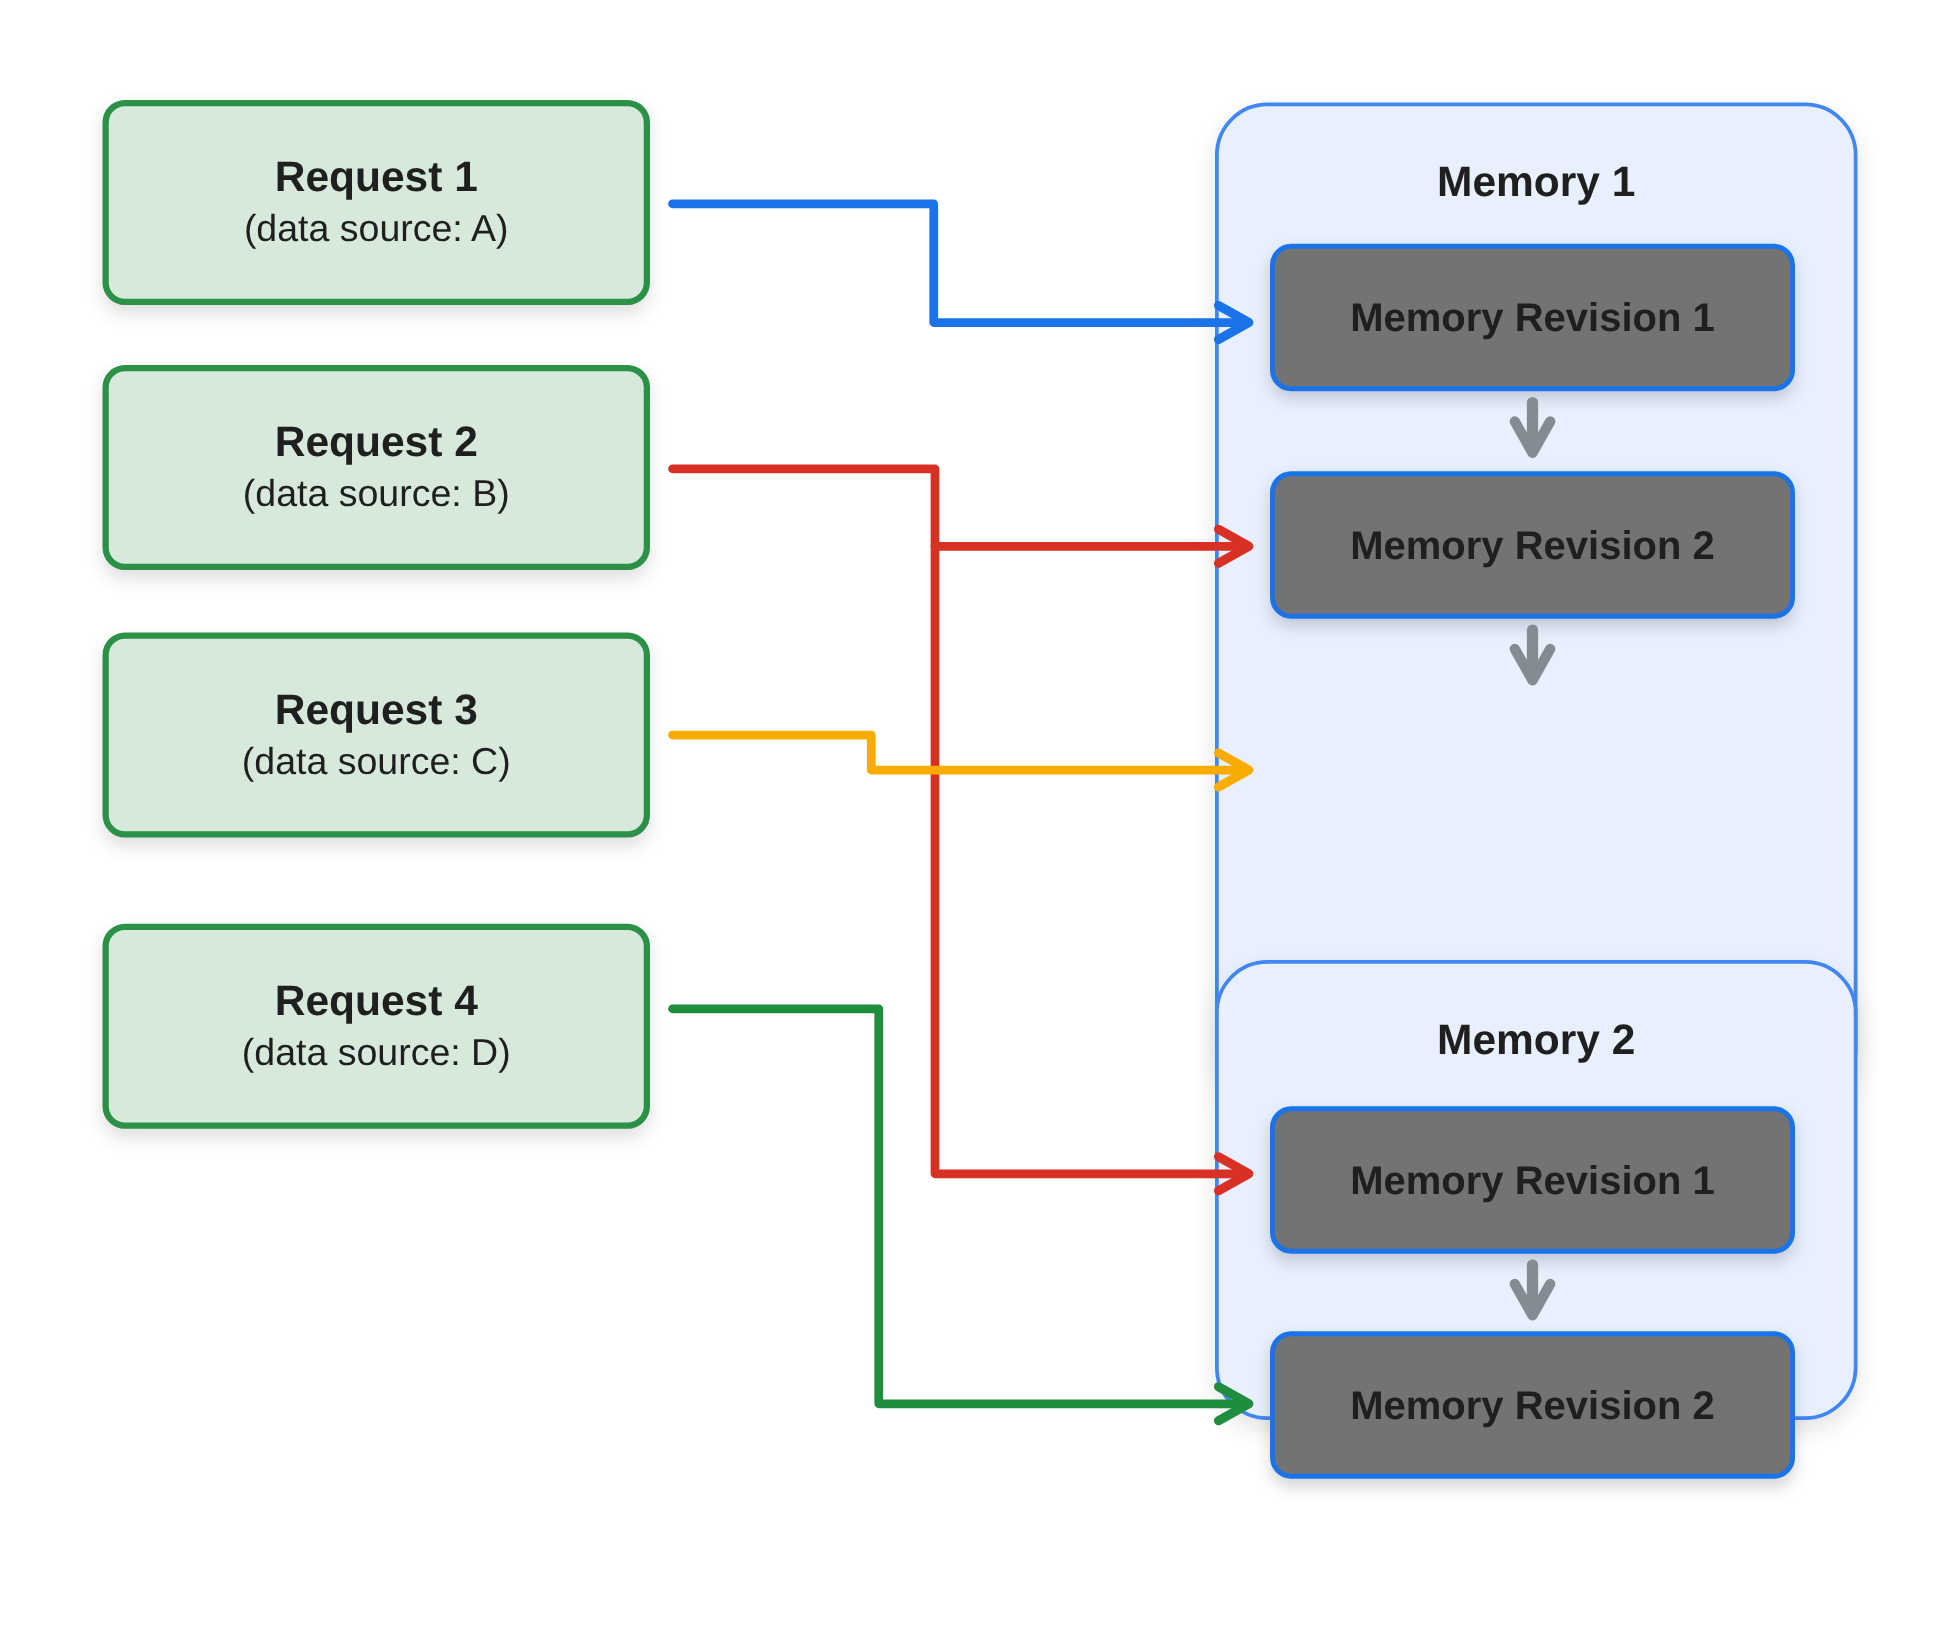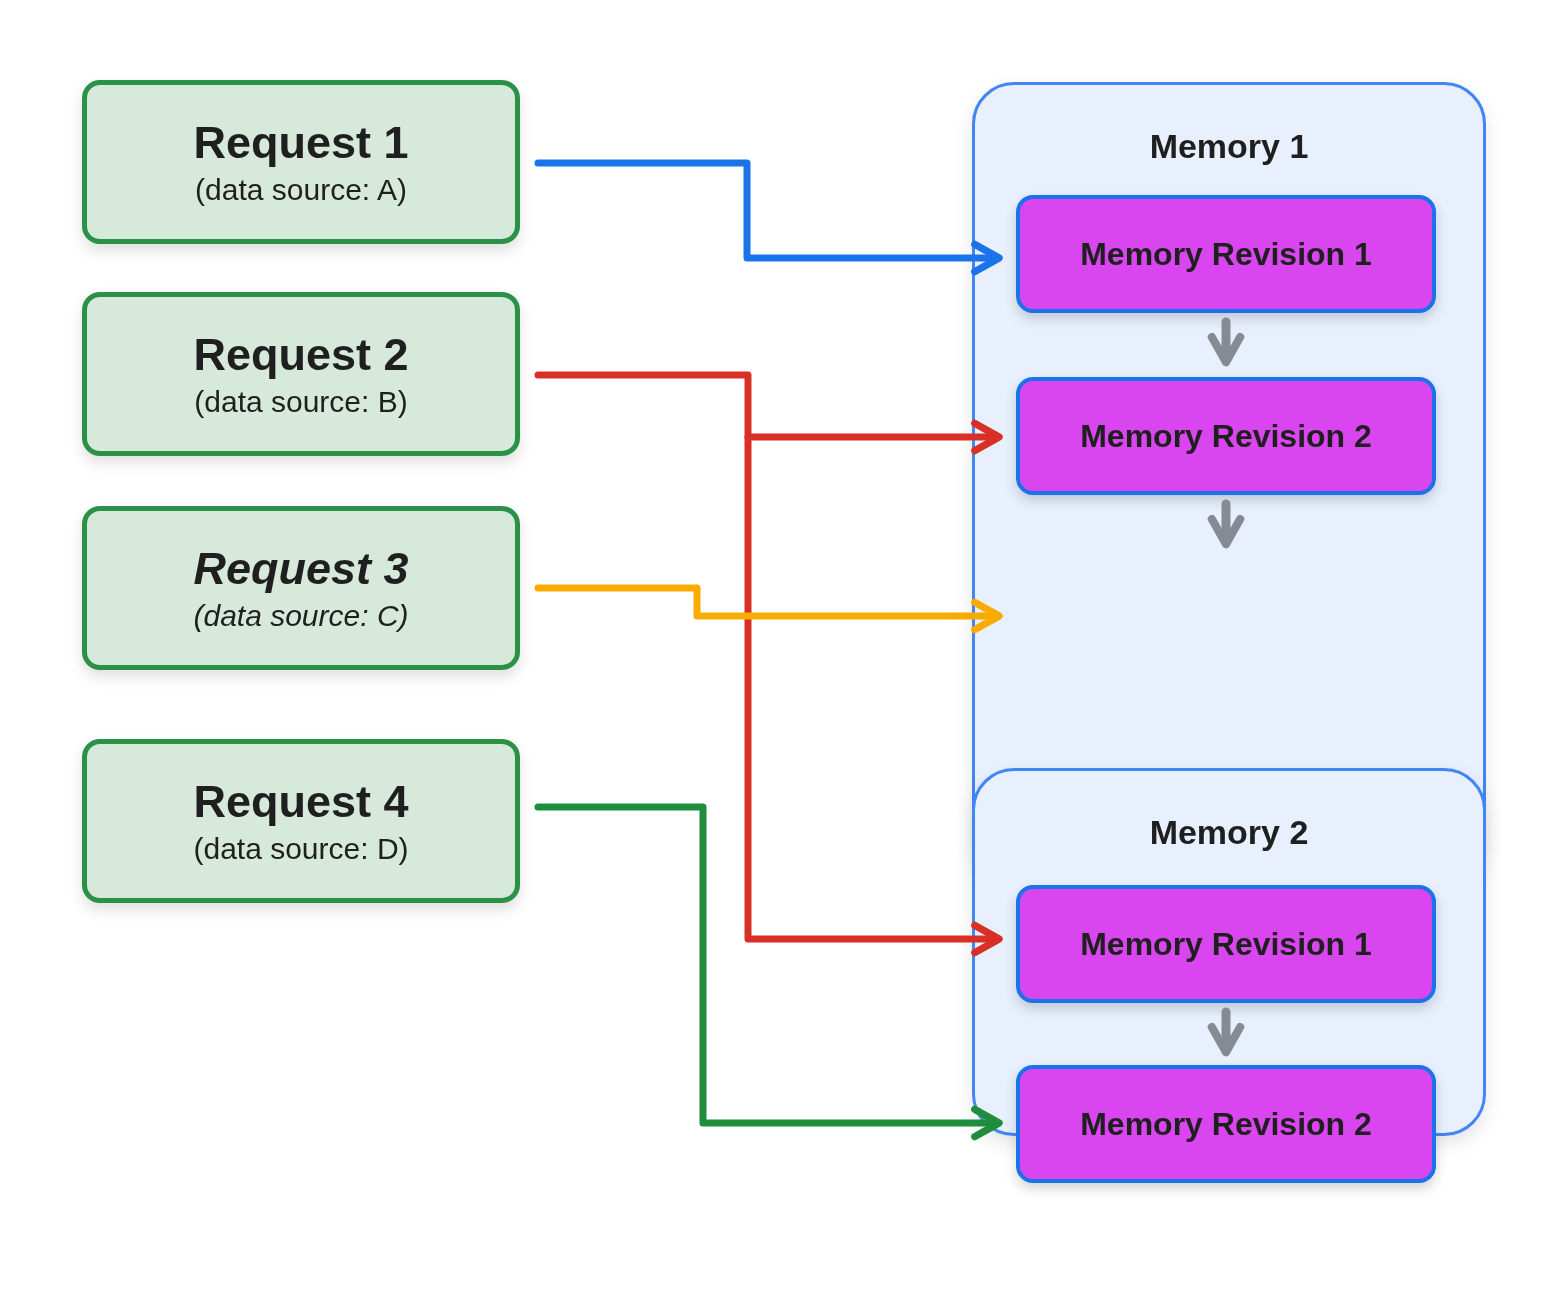--- a/index.html
+++ b/index.html
@@ -28,32 +28,32 @@
     border: 5px solid #2a9147;
     border-radius: 18px;
     box-shadow: 0 7px 14px rgba(60,64,67,0.16);
     display: flex;
     flex-direction: column;
     align-items: center;
     justify-content: center;
     gap: 10px;
   }
   .request-title {
-    font-size: 45px;
+    font-size: 34px;
     font-weight: 700;
     line-height: 1;
   }
   .request-subtitle {
     font-size: 30px;
     font-weight: 400;
     line-height: 1;
   }
   #request-1 { top: 80px; }
   #request-2 { top: 292px; text-align: right; }
-  #request-3 { top: 506px; font-style: italic; }
+  #request-3 { top: 506px; }
   #request-4 { top: 739px; }
 
   
   .memory {
     position: absolute;
     left: 972px;
     width: 514px;
     background: #e8f0fe;
     border: 3px solid #4285f4;
     border-radius: 42px;
@@ -69,21 +69,21 @@
     text-align: center;
     font-size: 34px;
     font-weight: 700;
     line-height: 1;
   }
   .revision {
     position: absolute;
     left: 41px;
     width: 420px;
     height: 118px;
-    background: #d946ef;
+    background: #737373;
     border: 4px solid #1a73e8;
     border-radius: 17px;
     box-shadow: 0 6px 12px rgba(60,64,67,0.22);
     display: flex;
     align-items: center;
     justify-content: center;
     font-size: 32px;
     font-weight: 700;
   }
   #memory-1 .revision:nth-of-type(2) { top: 110px; }

